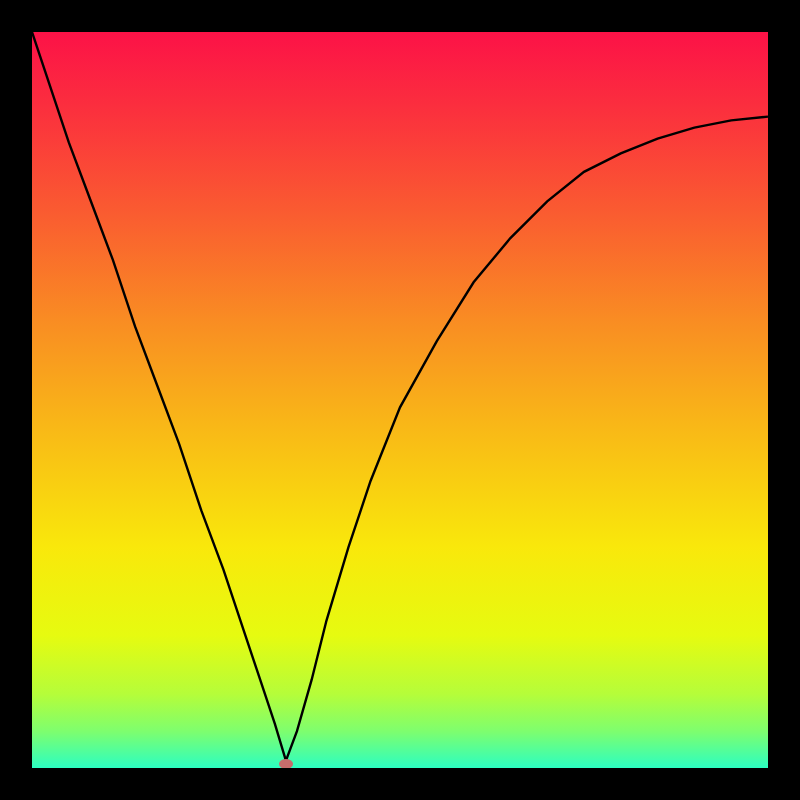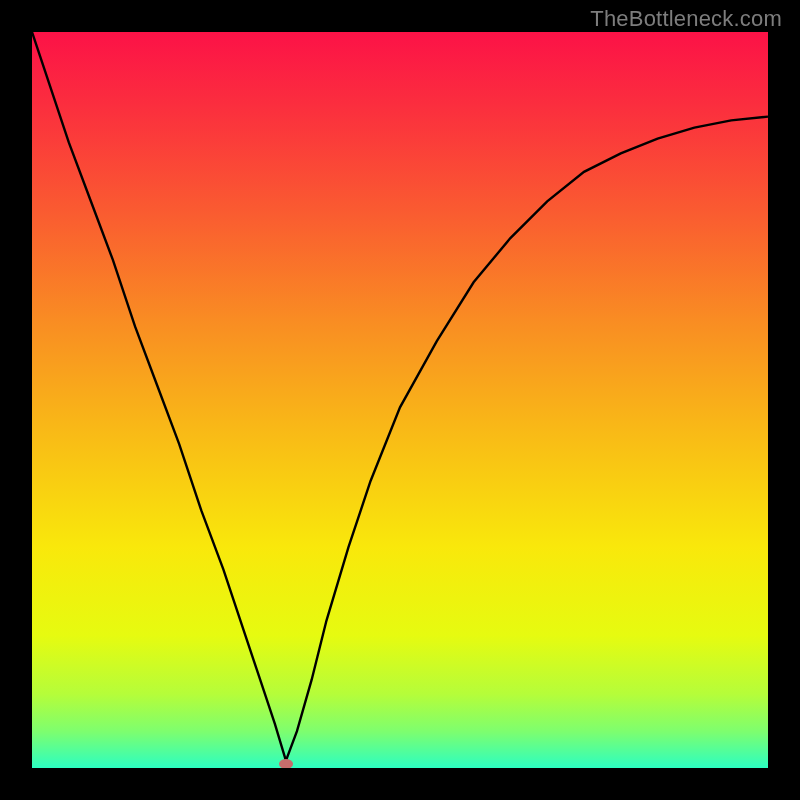--- a/index.html
+++ b/index.html
@@ -49,21 +49,20 @@
     font-weight: 400;
     letter-spacing: 0.2px;
     user-select: none;
   }
 </style>
 </head>
 <body>
 
 <div class="frame">
 
-  <div class="watermark">TheBottleneck.com</div>
 
   <div class="plot-area">
 
     <svg class="gradient-bg" viewBox="0 0 100 100" preserveAspectRatio="none">
       <defs>
         <linearGradient id="vg" x1="0" y1="0" x2="0" y2="1">
             <stop offset="0%" stop-color="#fc1247"></stop>
             <stop offset="10%" stop-color="#fb2e3e"></stop>
             <stop offset="25%" stop-color="#fa5d30"></stop>
             <stop offset="40%" stop-color="#f98f22"></stop>

